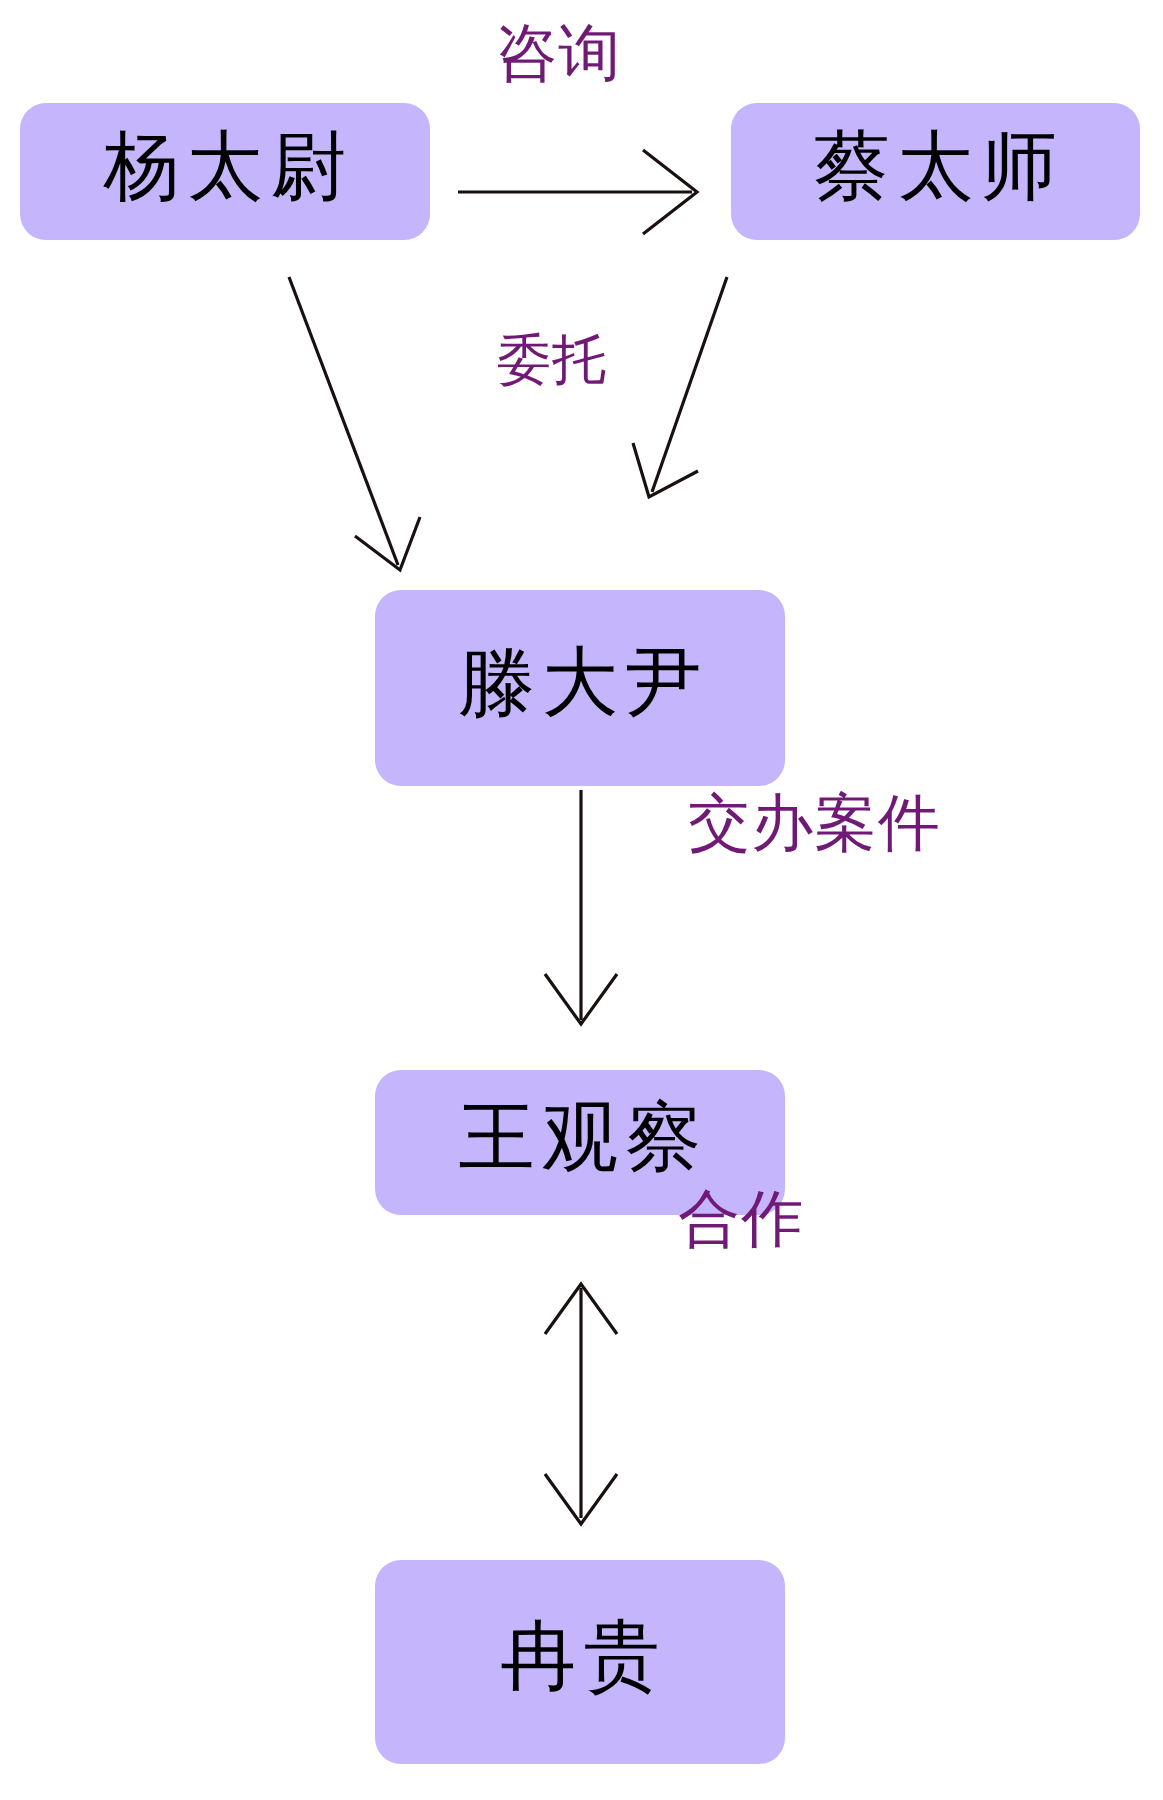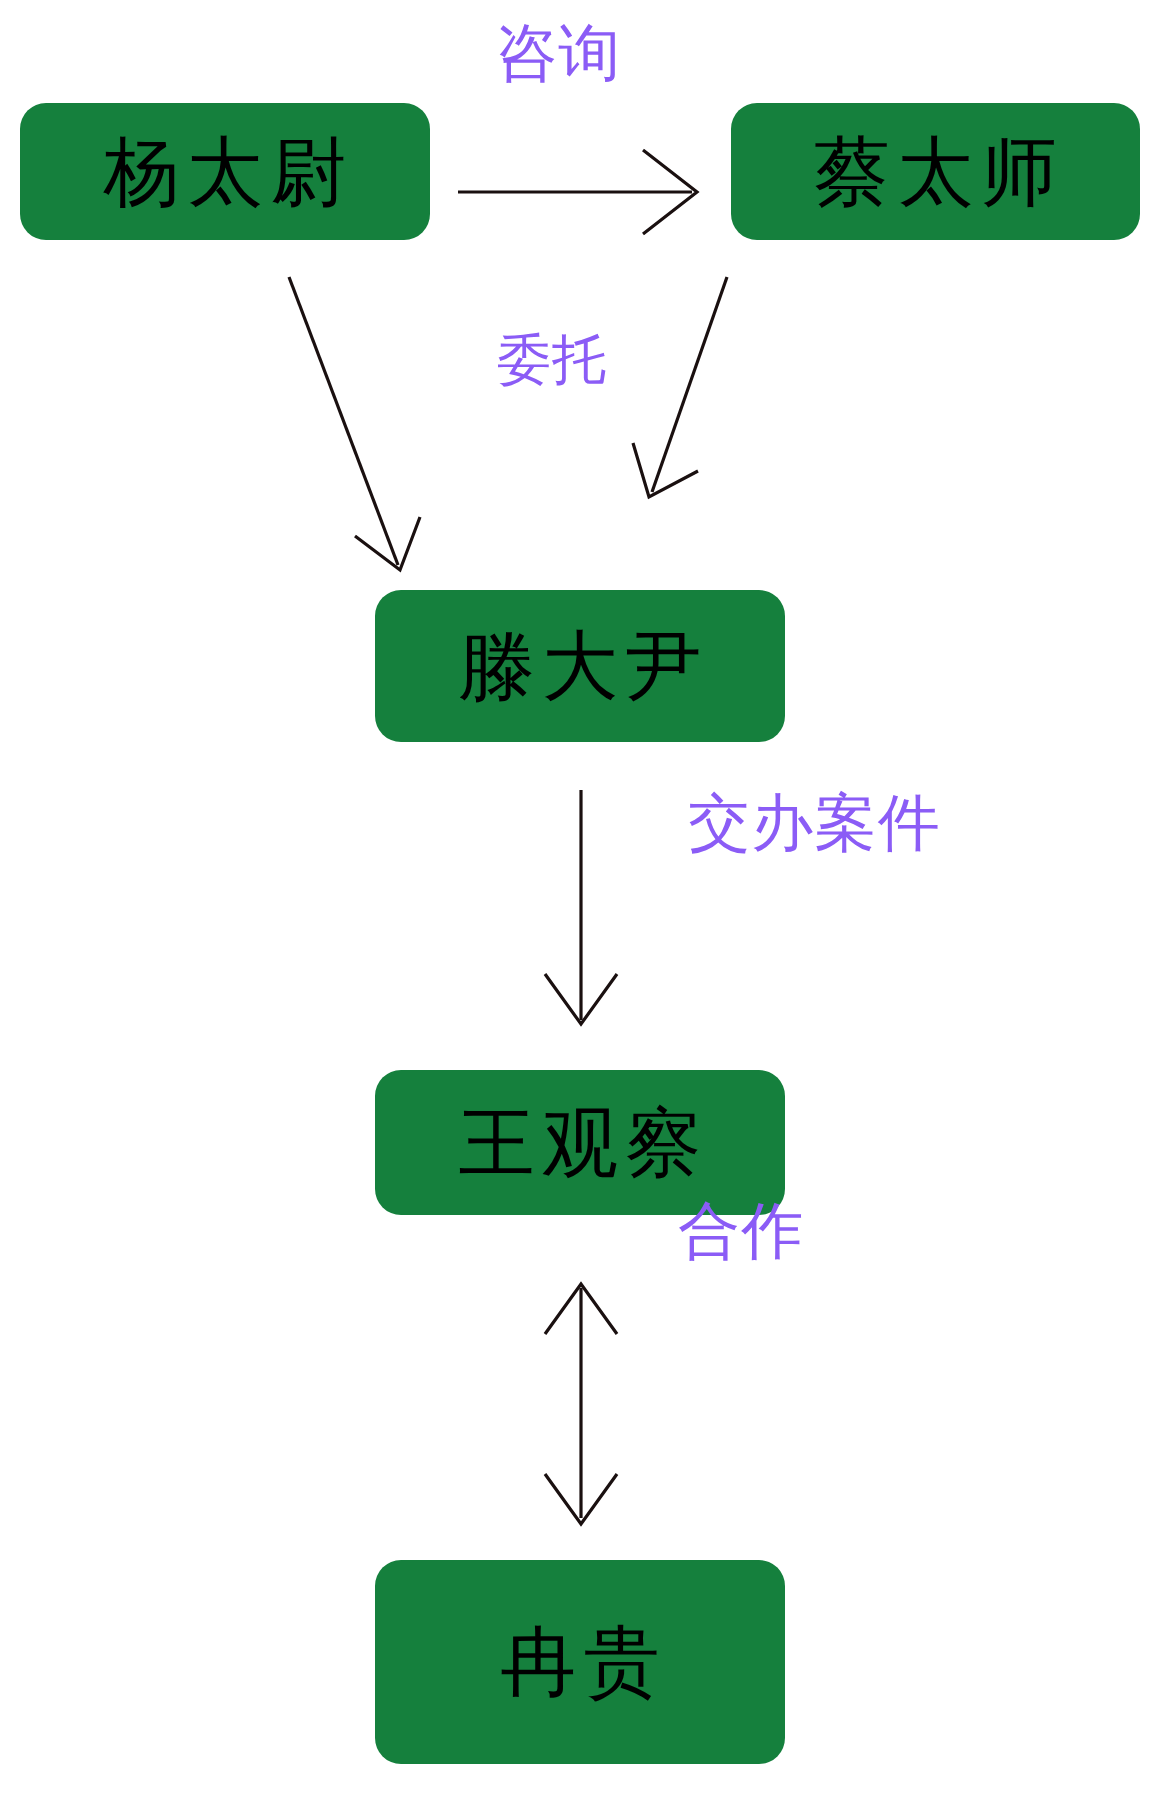--- a/index.html
+++ b/index.html
@@ -15,58 +15,58 @@
     width: 1163px;
     height: 1800px;
     background: #ffffff;
     overflow: hidden;
   }
   .node {
     position: absolute;
     display: flex;
     align-items: center;
     justify-content: center;
-    background: #15803d;
+    background: #c4b5fd;
     border-radius: 26px;
     color: #000000;
-    font-family: Liberation Serif, serif;
+    font-family: Liberation Mono, monospace;
     letter-spacing: 0.10em;
     text-indent: 0.10em;
     line-height: 1;
     white-space: nowrap;
   }
   .edge-label {
     position: absolute;
-    color: #8b5cf6;
+    color: #701a75;
     font-family: "Liberation Sans", "DejaVu Sans", sans-serif;
     letter-spacing: 0.02em;
     line-height: 1;
     white-space: nowrap;
   }
   #edges {
     position: absolute;
     left: 0;
     top: 0;
     width: 1163px;
     height: 1800px;
     pointer-events: none;
   }
 
   
   #node-yang   { left: 20px;  top: 103px;  width: 410px; height: 137px; font-size: 76px; }
   #node-cai    { left: 731px; top: 103px;  width: 409px; height: 137px; font-size: 76px; text-align: center; }
-  #node-teng   { left: 375px; top: 590px;  width: 410px; height: 152px; font-size: 76px; }
+  #node-teng   { left: 375px; top: 590px;  width: 410px; height: 196px; font-size: 76px; }
   #node-wang   { left: 375px; top: 1070px; width: 410px; height: 145px; font-size: 76px; }
   #node-ran    { left: 375px; top: 1560px; width: 410px; height: 204px; font-size: 76px; }
 
   
   #label-zixun    { left: 495px;  top: 22px;   font-size: 62px; }
   #label-weituo   { left: 497px;  top: 332px;  font-size: 54px; }
   #label-jiaoban  { left: 688px;  top: 748px;  font-size: 62px; margin-top: 44px; }
-  #label-hezuo    { left: 678px;  top: 1188px; font-size: 62px; margin-top: 12px; }
+  #label-hezuo    { left: 678px;  top: 1188px; font-size: 62px; }
 </style>
 </head>
 <body>
 
 <div id="canvas">
 
   <svg id="edges" viewBox="0 0 1163 1800" width="1163" height="1800" aria-hidden="true">
     <g fill="none" stroke="#1a1010" stroke-width="3.2" stroke-linecap="butt" stroke-linejoin="miter">
 
       <line x1="458" y1="192" x2="692" y2="192"></line>

